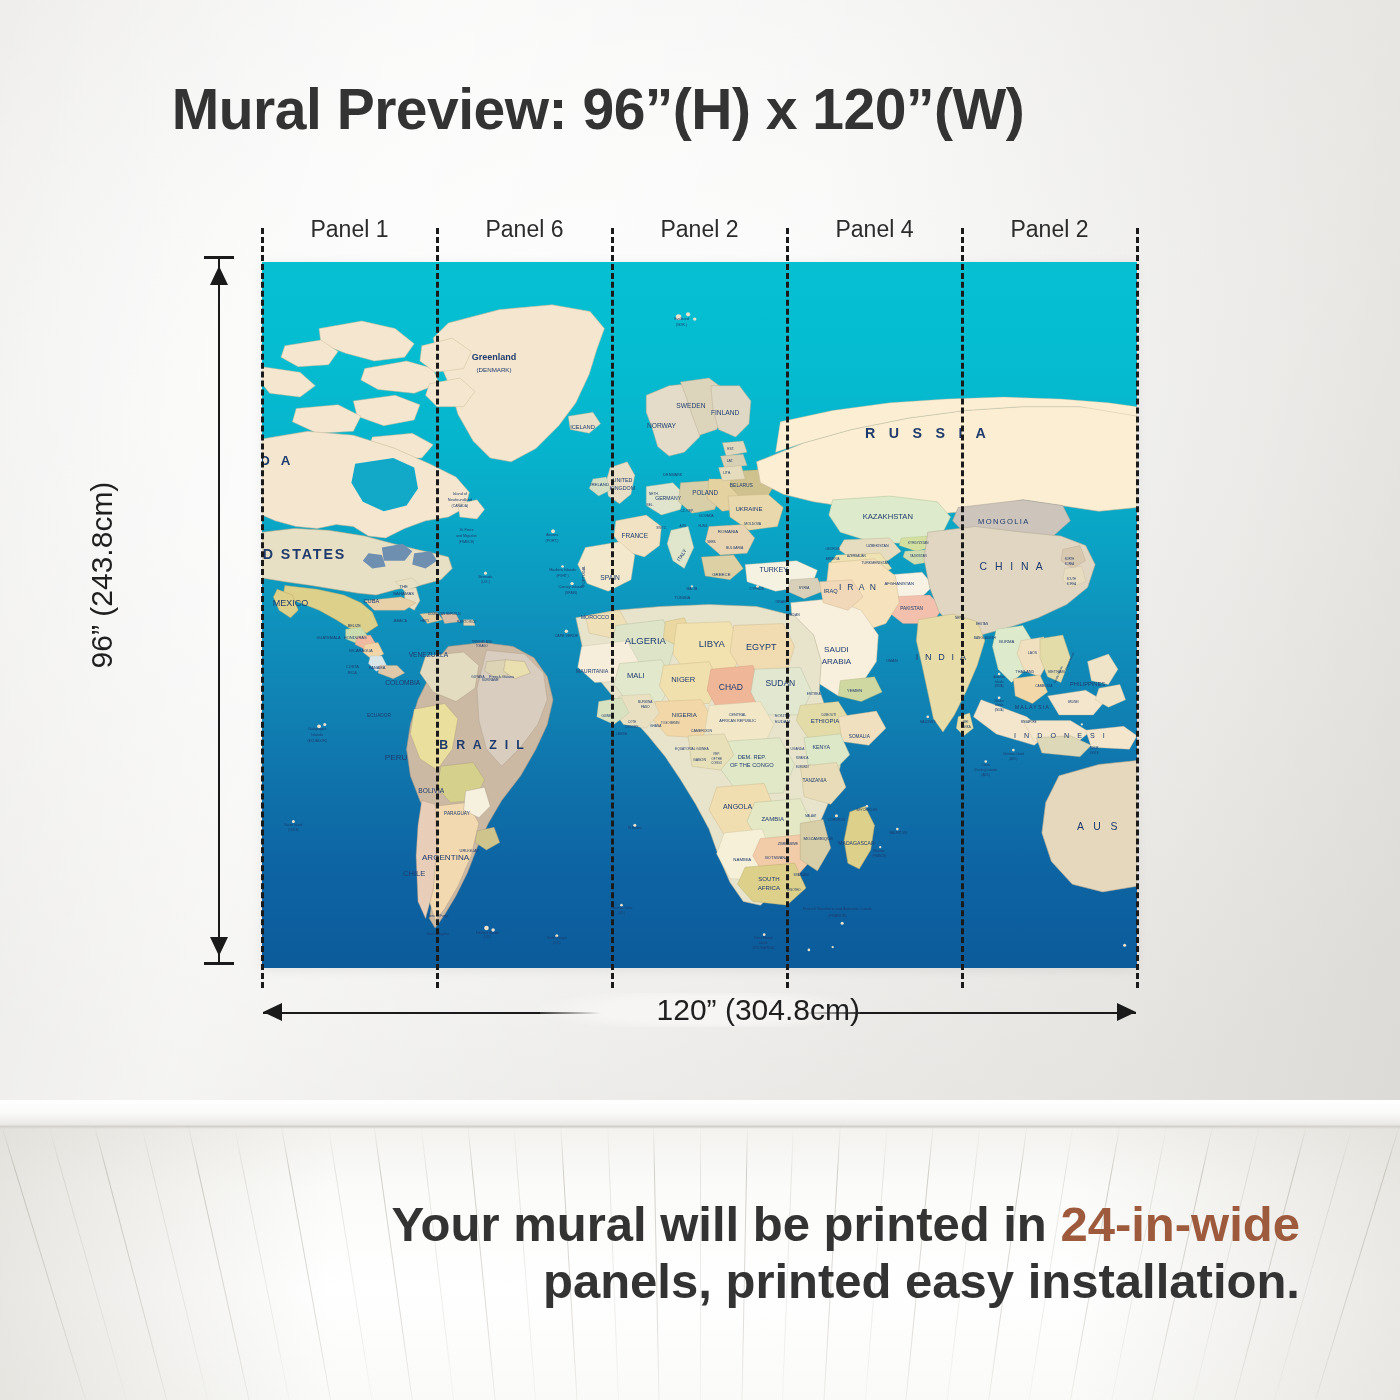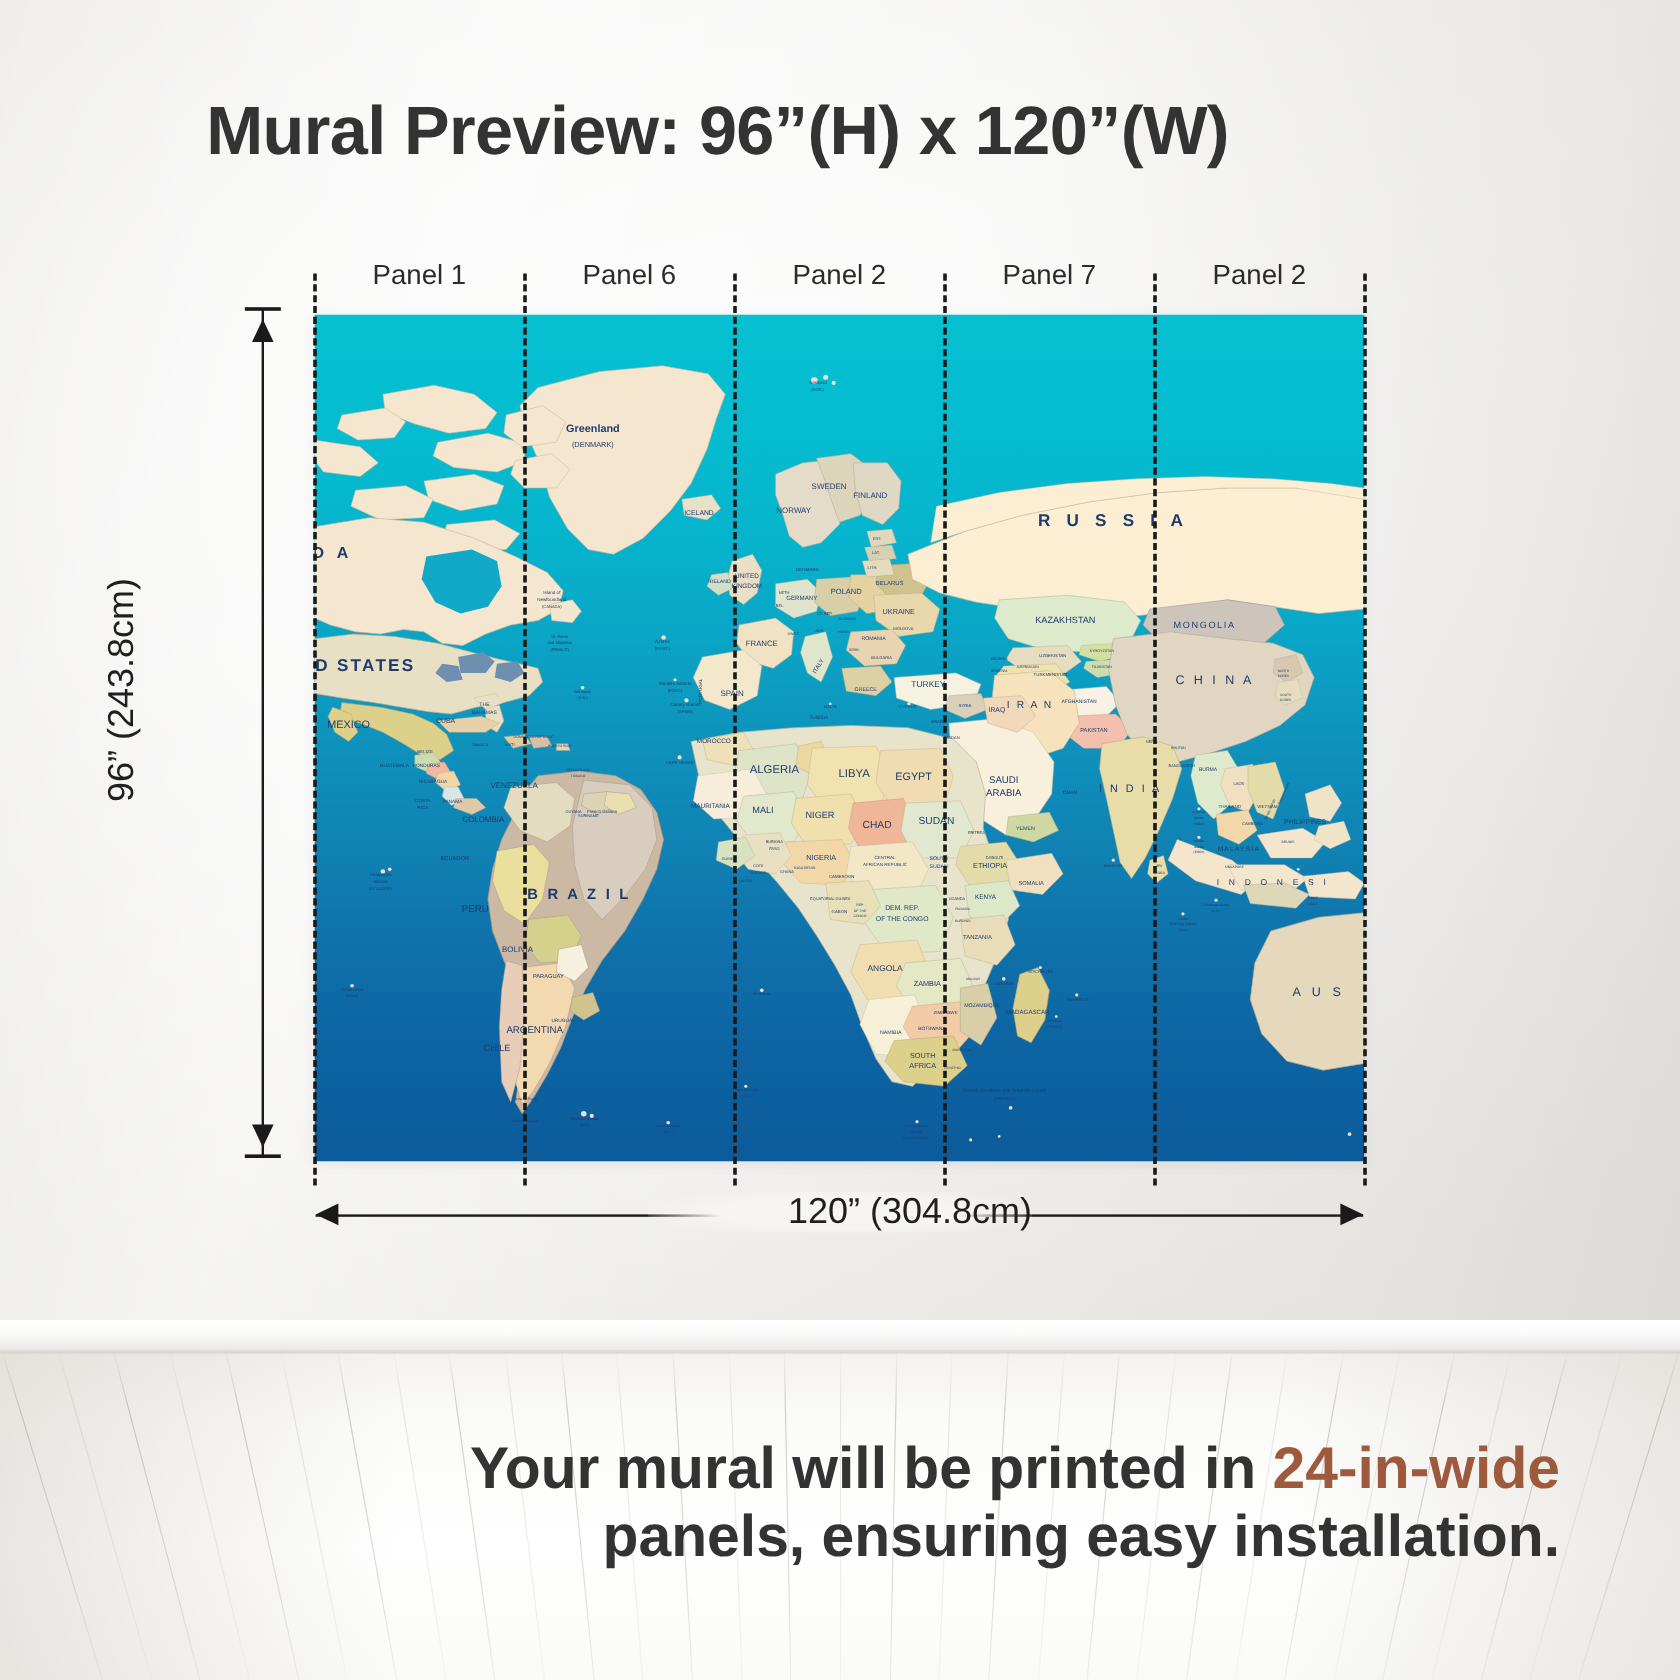--- a/index.html
+++ b/index.html
@@ -201,21 +201,21 @@
     <div class="plank soft" style="left: 1353.33px; transform: rotate(15.8667deg);"></div>
     <div class="plank" style="left: 1400px; transform: rotate(17deg);"></div>
   </div>
 
 <div id="title">Mural Preview: 96”(H) x 120”(W)</div>
 
 <div id="panel-labels">
   <div class="panel-label">Panel 1</div>
   <div class="panel-label">Panel 6</div>
   <div class="panel-label">Panel 2</div>
-  <div class="panel-label">Panel 7</div>
+  <div class="panel-label">Panel 4</div>
   <div class="panel-label">Panel 2</div>
 </div>
 
 <div id="mural">
   <div id="ocean"></div>
   <svg id="mapsvg" viewBox="0 0 920 742" preserveAspectRatio="none">
     <defs>
       <linearGradient id="gLandN" x1="0" y1="0" x2="0" y2="1">
         <stop offset="0" stop-color="#f7ead3"></stop>
           <stop offset="1" stop-color="#f2e2c7"></stop>
@@ -661,14 +661,14 @@
 <div id="dim-v-capfoot"></div>
 <div id="dim-v-label">96” (243.8cm)</div>
 
 <div id="dim-h"></div>
 <div class="arrowhead-left"></div>
 <div class="arrowhead-right"></div>
 <div id="dim-h-label">120” (304.8cm)</div>
 
 <div id="caption">
   <span>Your mural will be printed in </span><span class="accent">24-in-wide</span><br>
-  <span>panels, ensuring easy installation.</span>
+  <span>panels, printed easy installation.</span>
 </div>
 
 </body></html>

